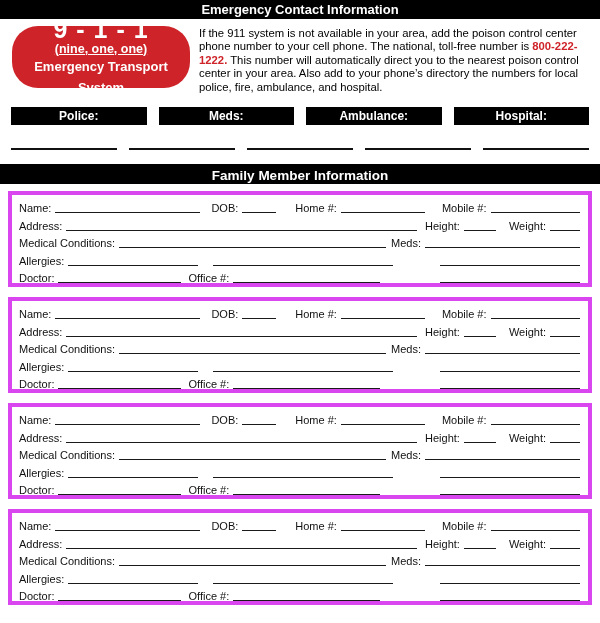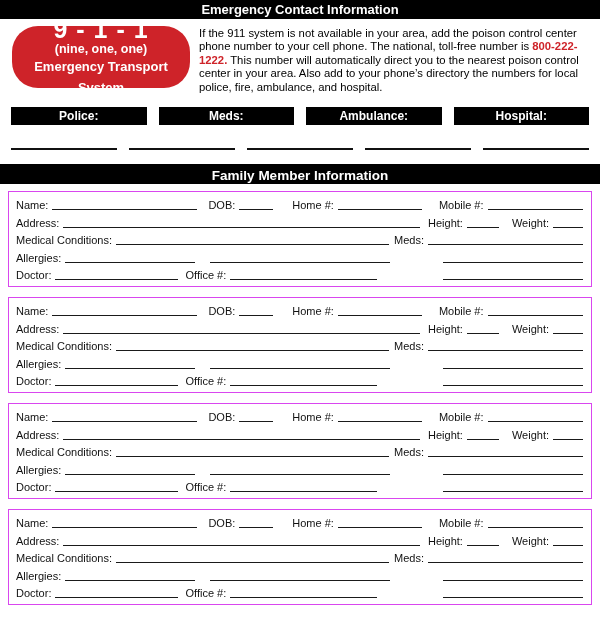--- a/index.html
+++ b/index.html
@@ -16,35 +16,35 @@
   .top-bar { margin-top: 0; height: 19px; line-height: 19px; font-size: 13px; }
   .family-bar { margin-top: 14px; height: 20px; line-height: 24px; font-size: 13.5px; }
 
   .intro { display: flex; margin: 7px 11px 0 12px; gap: 9px; }
   .red-box {
     width: 178px; min-width: 178px; height: 62px;
     color: #fff; text-align: center; font-weight: bold;
     display: flex; flex-direction: column; justify-content: center;
   }
   .r911 { font-size: 25px; line-height: 25px; letter-spacing: 1px; }
-  .rwords { font-size: 12.5px; line-height: 14px; }
+  .rwords { font-size: 12.5px; line-height: 14px; text-decoration: underline; }
   .rsystem { font-size: 13px; line-height: 21px; }
   .instructions { flex: 1; font-size: 11.3px; line-height: 13.4px; padding-top: 1px; }
   .phone-red { font-weight: bold; }
 
   .contacts-row { display: flex; gap: 12px; margin: 13px 11px 0 11px; }
   .contact-box {
     flex: 1; background: #000; color: #fff; font-weight: bold;
     font-size: 12px; height: 18px; line-height: 18px; text-align: center;
   }
   .contact-lines { display: flex; gap: 12px; margin: 0 11px; height: 25px; }
   .contact-line-cell { flex: 1; border-bottom: 2px solid #111; height: 25px; }
 
   .member-box {
-    margin: 10px 8px 0 8px; border: 1px solid #d946ef;
+    margin: 10px 8px 0 8px; border: 4px solid #d946ef;
     padding: 4px 8px 5px 7px; height: 96px; background: #fff;
   }
   .member-box:first-of-type { margin-top: 7px; }
   .frow {
     display: flex; align-items: flex-end; height: 17.4px;
     font-size: 11px; white-space: nowrap; color: #111;
   }
   .fl { margin-right: 4px; line-height: 15px; }
   .fline {
     border-bottom: 1.5px solid #1a1a1a; height: 0; align-self: flex-end;

